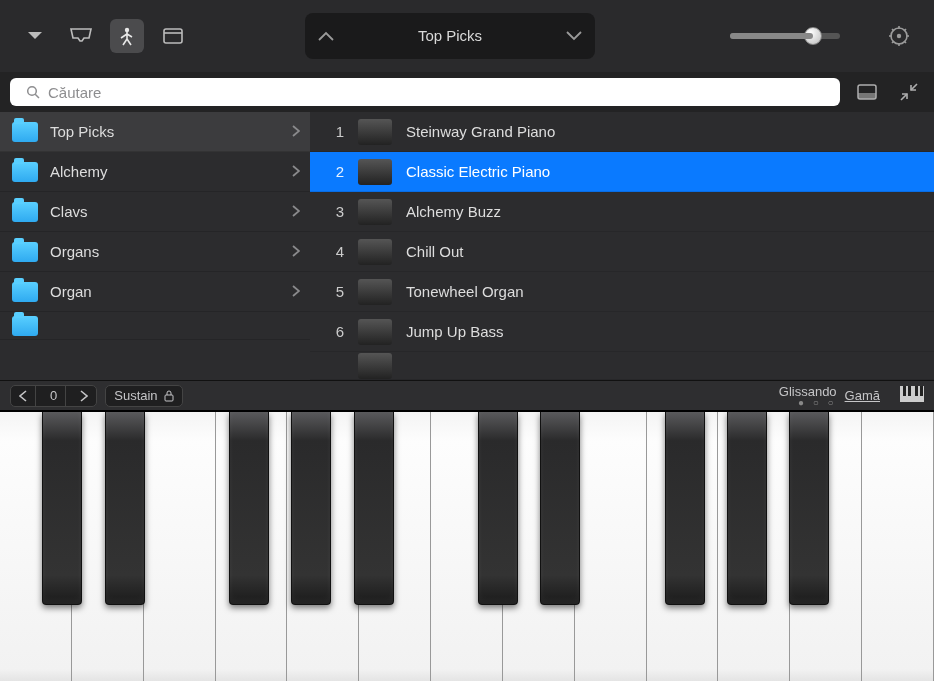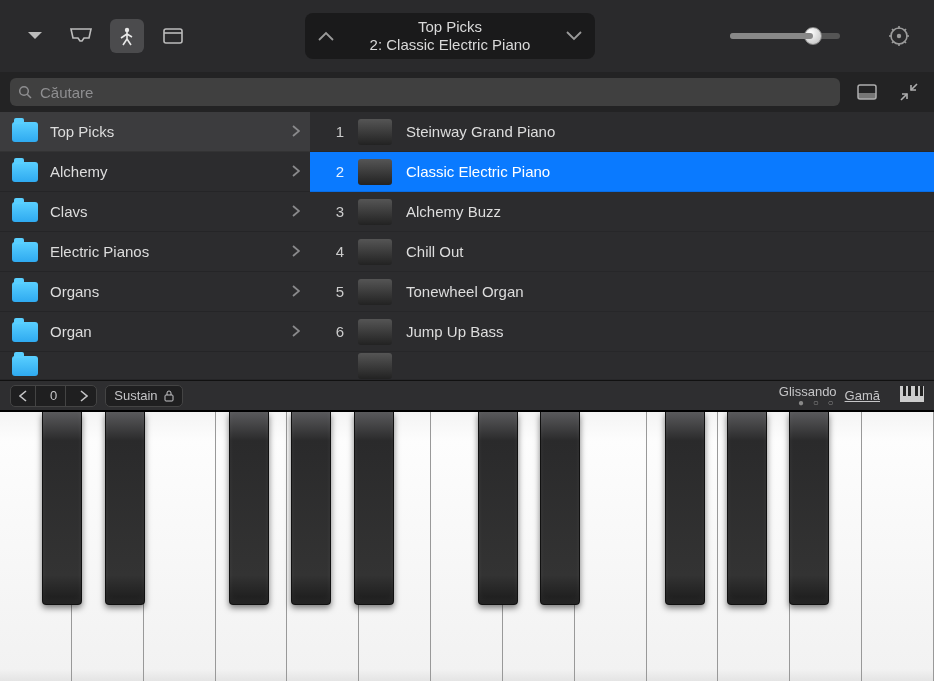--- a/index.html
+++ b/index.html
@@ -47,23 +47,23 @@
   }
   .gear { color:#9a9a9a; }
 
   
   .searchrow {
     height: 40px; background: #232324;
     display:flex; align-items:center; padding: 0 10px; gap:12px;
   }
   .searchbox {
     flex: 1; height: 28px;
-    background: #404040; border-radius: 6px;
+    background: #ffffff; border-radius: 6px;
     display:flex; align-items:center; gap:8px;
-    padding: 0 8px; color:#8e8e90;
+    padding: 0 16px; color:#8e8e90;
   }
   .searchbox span { font-size: 15px; }
   .sq-btn { width:30px; height:26px; color:#aeaeae; display:flex; align-items:center; justify-content:center; }
 
   
   .browser { height: 268px; display:flex; background:#2c2c2e; }
   .catcol { width: 310px; overflow:hidden; }
   .catrow {
     height: 40px; display:flex; align-items:center; gap:12px;
     padding: 0 12px; color:#ddd; font-size:15px;
@@ -169,21 +169,20 @@
   </div>
 
   <div class="track-display">
     <div class="chev">
       <svg width="16" height="10" viewBox="0 0 16 10">
           <path d="M1 9 L8 2 L15 9" fill="none" stroke="currentColor" stroke-width="1.8"></path>
         </svg>
     </div>
     <div class="center">
       <div>Top Picks</div>
-      <div>2: Classic Electric Piano</div>
     </div>
     <div class="chev">
       <svg width="16" height="10" viewBox="0 0 16 10">
           <path d="M1 1 L8 8 L15 1" fill="none" stroke="currentColor" stroke-width="1.8"></path>
         </svg>
     </div>
   </div>
 
   <div class="volume">
       <div class="knob"></div>
@@ -247,27 +246,20 @@
       </div>
       <div class="catrow">
         <div class="folder-icon"></div>
         <span>Clavs</span>
         <span class="chevron"><svg width="8" height="12" viewBox="0 0 8 12">
             <path d="M1 1 L7 6 L1 11" fill="none" stroke="currentColor" stroke-width="1.8"></path>
           </svg></span>
       </div>
       <div class="catrow">
         <div class="folder-icon"></div>
-        <span>Electric Pianos</span>
-        <span class="chevron"><svg width="8" height="12" viewBox="0 0 8 12">
-            <path d="M1 1 L7 6 L1 11" fill="none" stroke="currentColor" stroke-width="1.8"></path>
-          </svg></span>
-      </div>
-      <div class="catrow">
-        <div class="folder-icon"></div>
         <span>Organs</span>
         <span class="chevron"><svg width="8" height="12" viewBox="0 0 8 12">
             <path d="M1 1 L7 6 L1 11" fill="none" stroke="currentColor" stroke-width="1.8"></path>
           </svg></span>
       </div>
       <div class="catrow">
         <div class="folder-icon"></div>
         <span>Organ</span>
         <span class="chevron"><svg width="8" height="12" viewBox="0 0 8 12">
             <path d="M1 1 L7 6 L1 11" fill="none" stroke="currentColor" stroke-width="1.8"></path>

